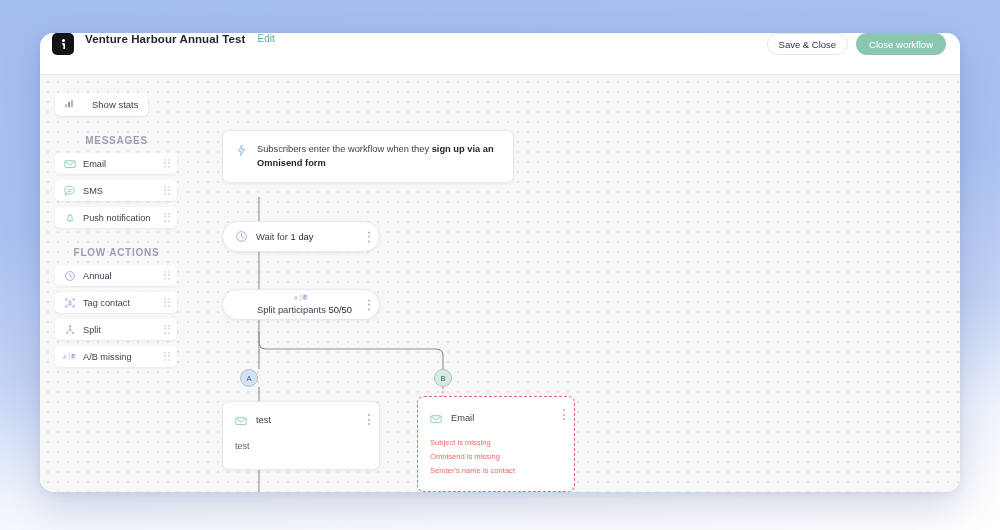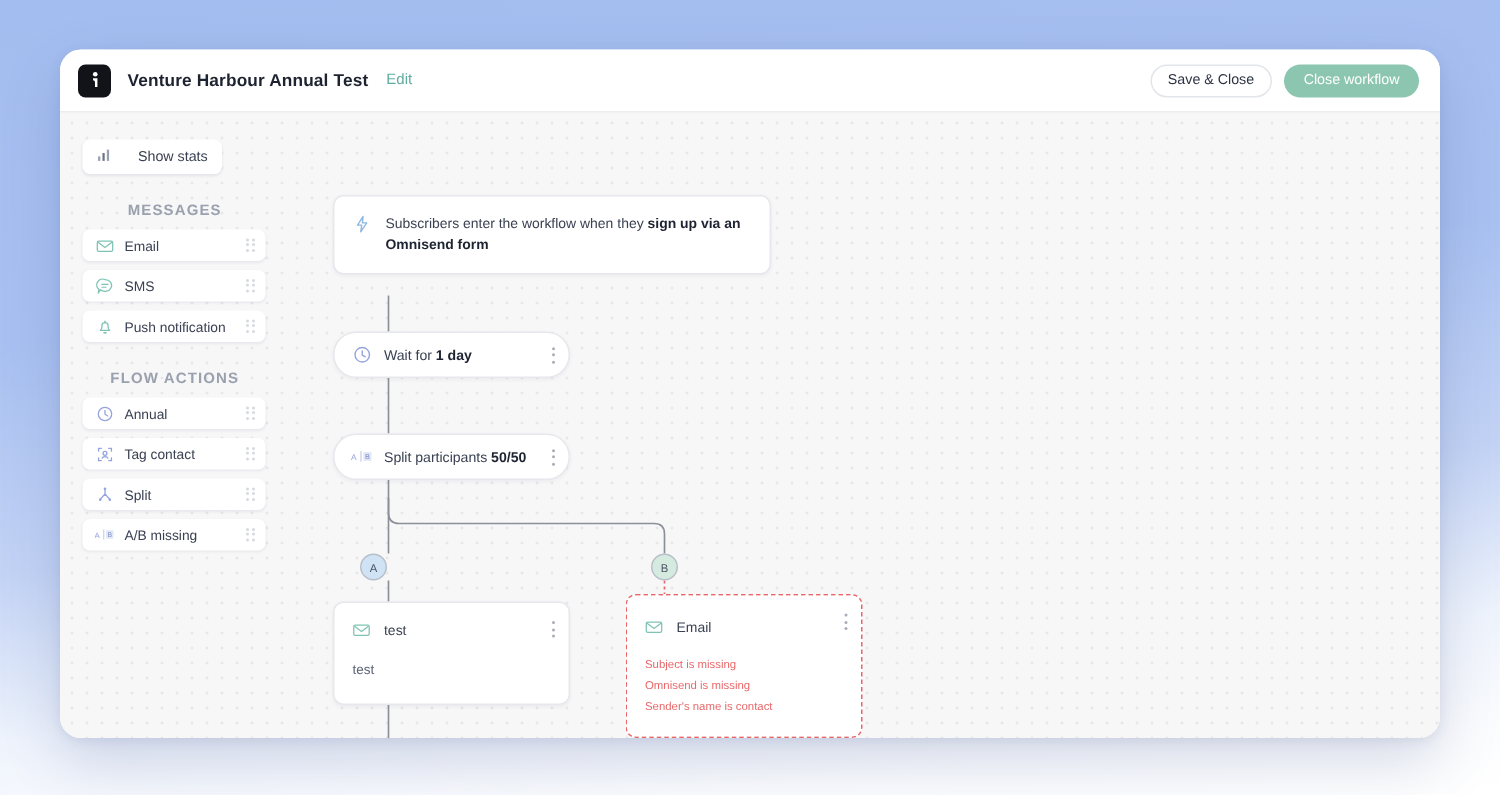--- a/index.html
+++ b/index.html
@@ -30,21 +30,21 @@
     display: flex;
     flex-direction: column;
   }
 
   
   #app-header {
     height: 41px;
     flex: 0 0 41px;
     background: #ffffff;
     display: flex;
-    align-items: center;
+    align-items: flex-start;
     padding: 0 14px 0 12px;
     position: relative;
     z-index: 5;
   }
 
   .brand-logo {
     width: 22px; height: 22px;
     border-radius: 5px;
     background: #111319;
     display: flex; align-items: center; justify-content: center;
@@ -219,25 +219,25 @@
   #trigger-text b { font-weight: bold; color:#1d2330; }
 
   .pill-node {
     border-radius: 19px;
     height: 31px;
     display:flex;
     align-items:center;
     padding: 0 12px 0 11px;
   }
   #wait-node { left: 182px; top: 147px; width: 158px; }
-  #split-node { left: 182px; top: 215px; width: 158px; }
+  #split-node { left: 182px; top: 215px; width: 158px; flex-direction: column; }
 
   .pill-node .pn-icon { flex:0 0 14px; width:14px; height:14px; display:flex; align-items:center; justify-content:center;}
   .pill-node .pn-label { margin-left: 8px; font-size: 9.4px; color:#3a4152; white-space:nowrap;}
-  .pill-node .pn-label b { font-weight:bold; color:#1d2330; }
+  .pill-node .pn-label b { font-weight:normal; color:#1d2330; }
 
   .kebab {
     position:absolute;
     right: 9px; top: 50%;
     transform: translateY(-50%);
     width: 3px; height: 11px;
     display:flex; flex-direction:column; justify-content:space-between; align-items:center;
     cursor:pointer;
   }
   .kebab i{ width:2px;height:2px;border-radius:50%;background:#a7adb8; display:block;}

